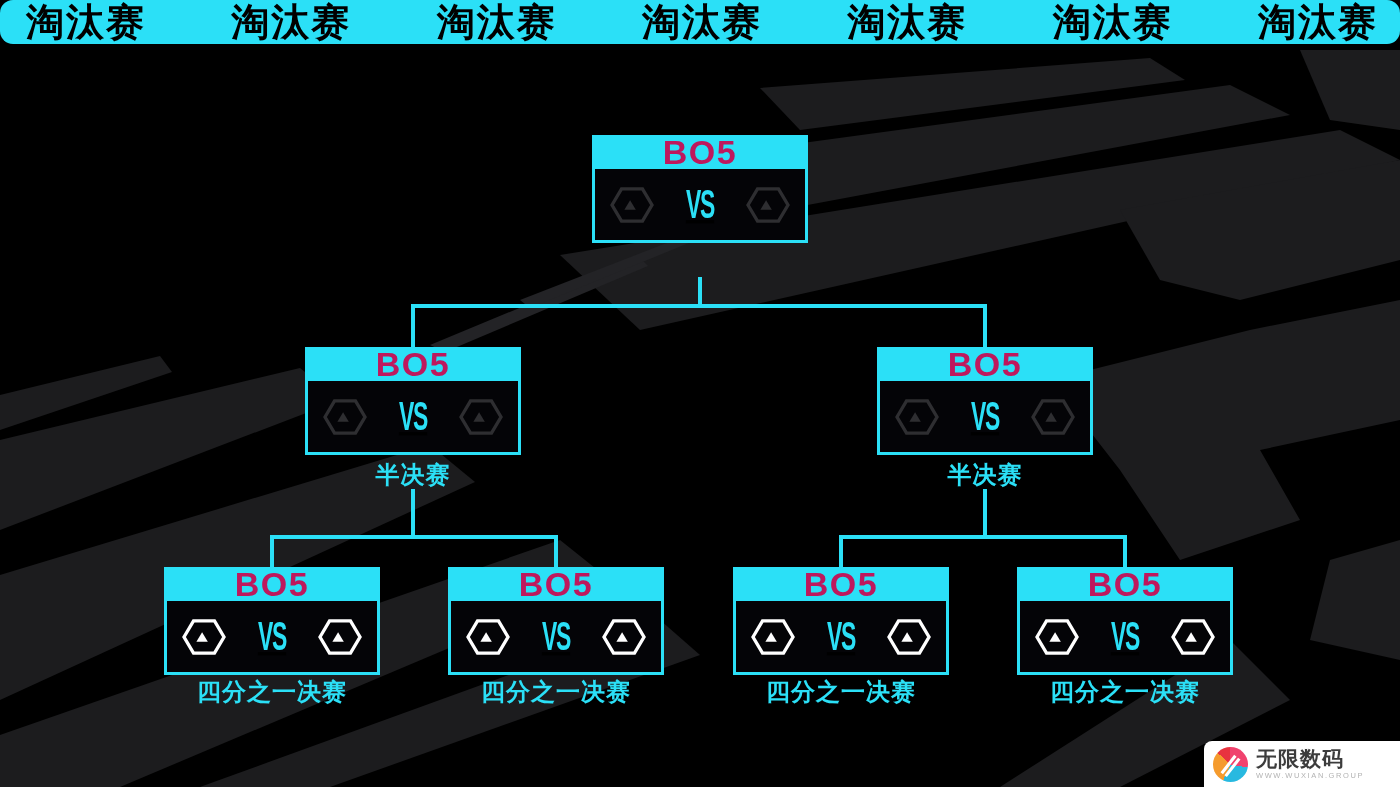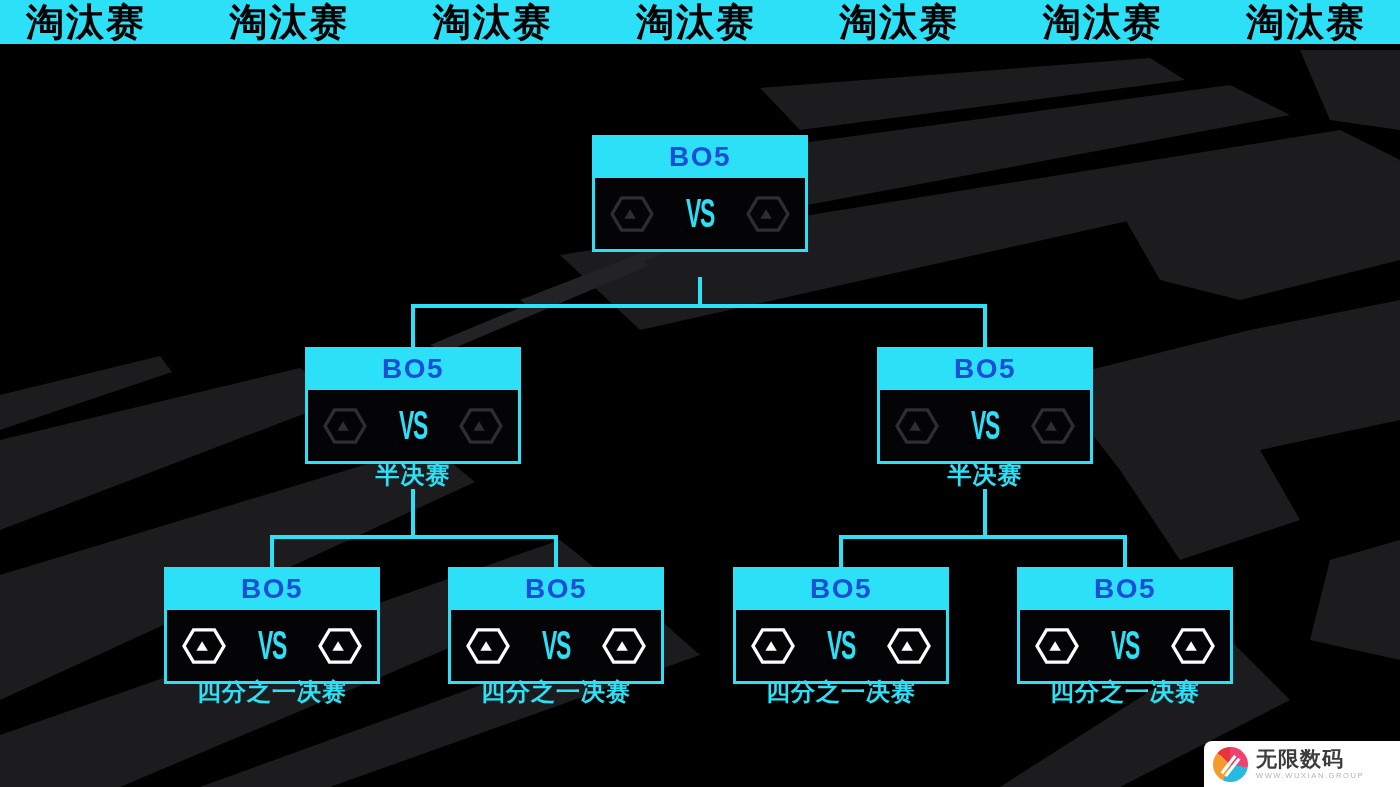--- a/index.html
+++ b/index.html
@@ -11,35 +11,36 @@
   }
   
   .bg { position:absolute; inset:0; z-index:0; }
   .bg polygon { fill:#1c1c1e; }
   .bg polygon.faint { fill:#232326; }
   
   .banner {
     position:absolute; left:0; top:0; width:1400px; height:44px;
     background:var(--accent); z-index:30;
     display:flex; align-items:center; justify-content:space-between;
-    padding:0 34px 0 26px;
+    padding:0 22px 0 26px;
+    border-radius:13px;
   }
   .banner-item {
     color:#000; font-size:38px; font-weight:900; letter-spacing:2px;
     line-height:44px; white-space:nowrap;
   }
   
   .connectors { position:absolute; inset:0; z-index:5; }
   .connectors path { fill:none; stroke:var(--accent); stroke-width:4; }
   
   .match { position:absolute; width:216px; height:108px; z-index:10; }
   .match-header {
-    height:43px; background:var(--accent);
+    height:34px; background:var(--accent);
     display:flex; align-items:center; justify-content:center;
-    color:#1d4ed8; font-size:28px; font-weight:900; letter-spacing:1.5px;
+    color:#be185d; font-size:34px; font-weight:900; letter-spacing:1.5px;
   }
   .match-body {
     height:74px; background:#040407;
     border:3px solid var(--accent); border-top:0;
     display:flex; align-items:center; justify-content:center; gap:20px;text-decoration:underline;
   }
   .hex { width:46px; height:40px; display:block; }
   .hex.dim    { color:#2e2e31; }
   .hex.bright { color:#ffffff; }
   .vs {

